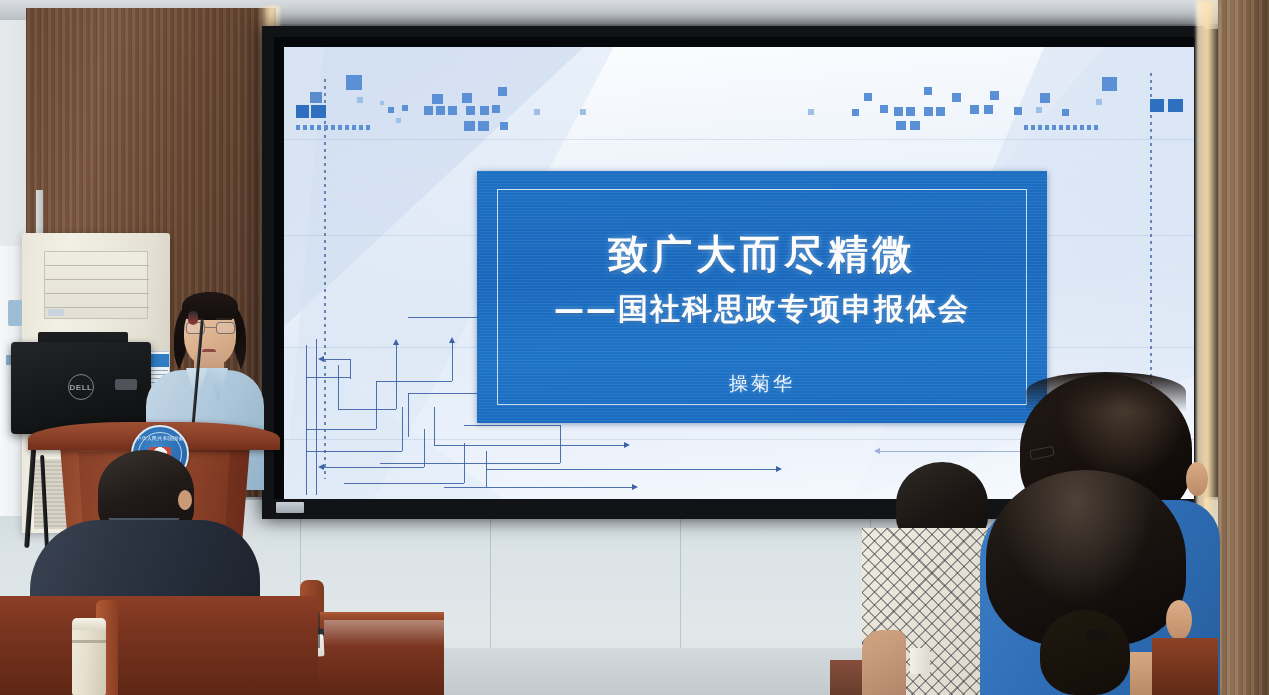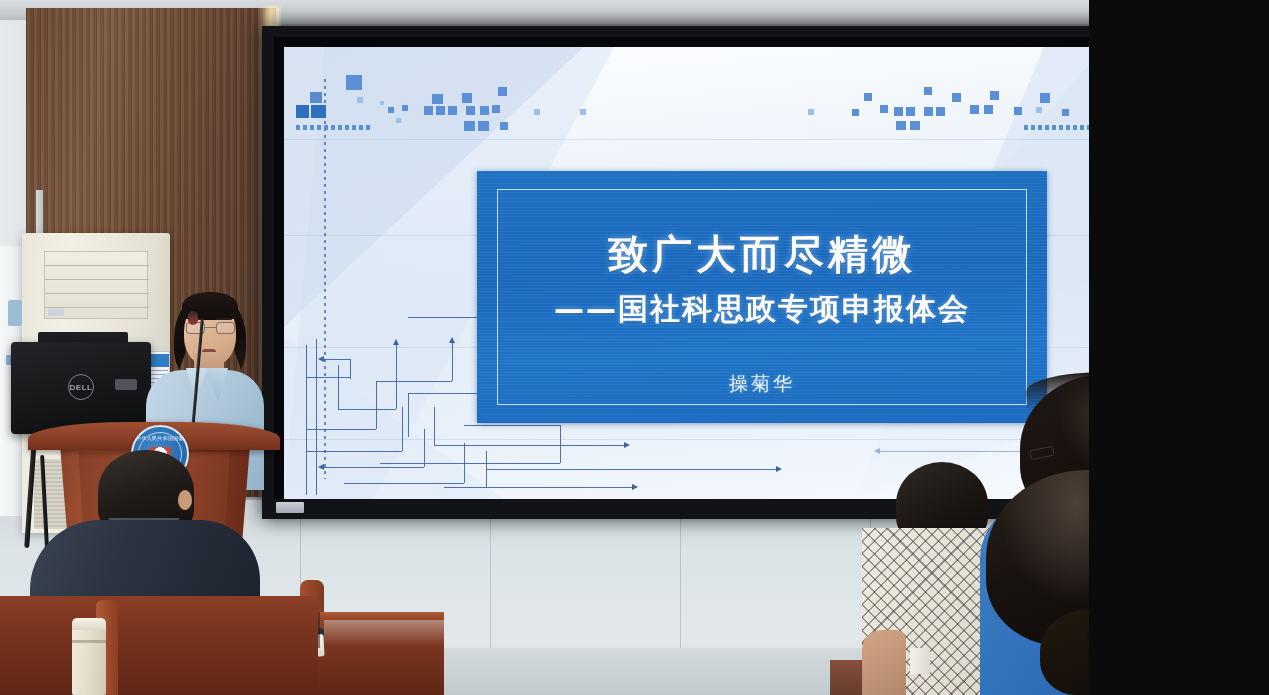--- a/index.html
+++ b/index.html
@@ -1,19 +1,19 @@
 <!DOCTYPE html>
 <html><head>
 <meta charset="utf-8">
 <style>
   * { margin:0; padding:0; box-sizing:border-box; }
   html,body { width:1269px; height:695px; overflow:hidden; background:#0b0b0c; }
   body { font-family:"Liberation Sans", sans-serif; }
 
-  #scene { position:relative; width:1089px; height:695px; overflow:hidden; }
+  #scene { position:relative; width:1269px; height:695px; overflow:hidden; }
 
   
   .ceiling {
     position:absolute; left:0; top:0; width:1269px; height:26px;
     background:linear-gradient(180deg,#d9dde1 0%,#c3c8cd 60%,#a8adb3 100%);
   }
   .ceiling-edge {
     position:absolute; left:0; top:24px; width:1269px; height:5px;
     background:linear-gradient(180deg,#9aa0a6,#7e848a);
   }

